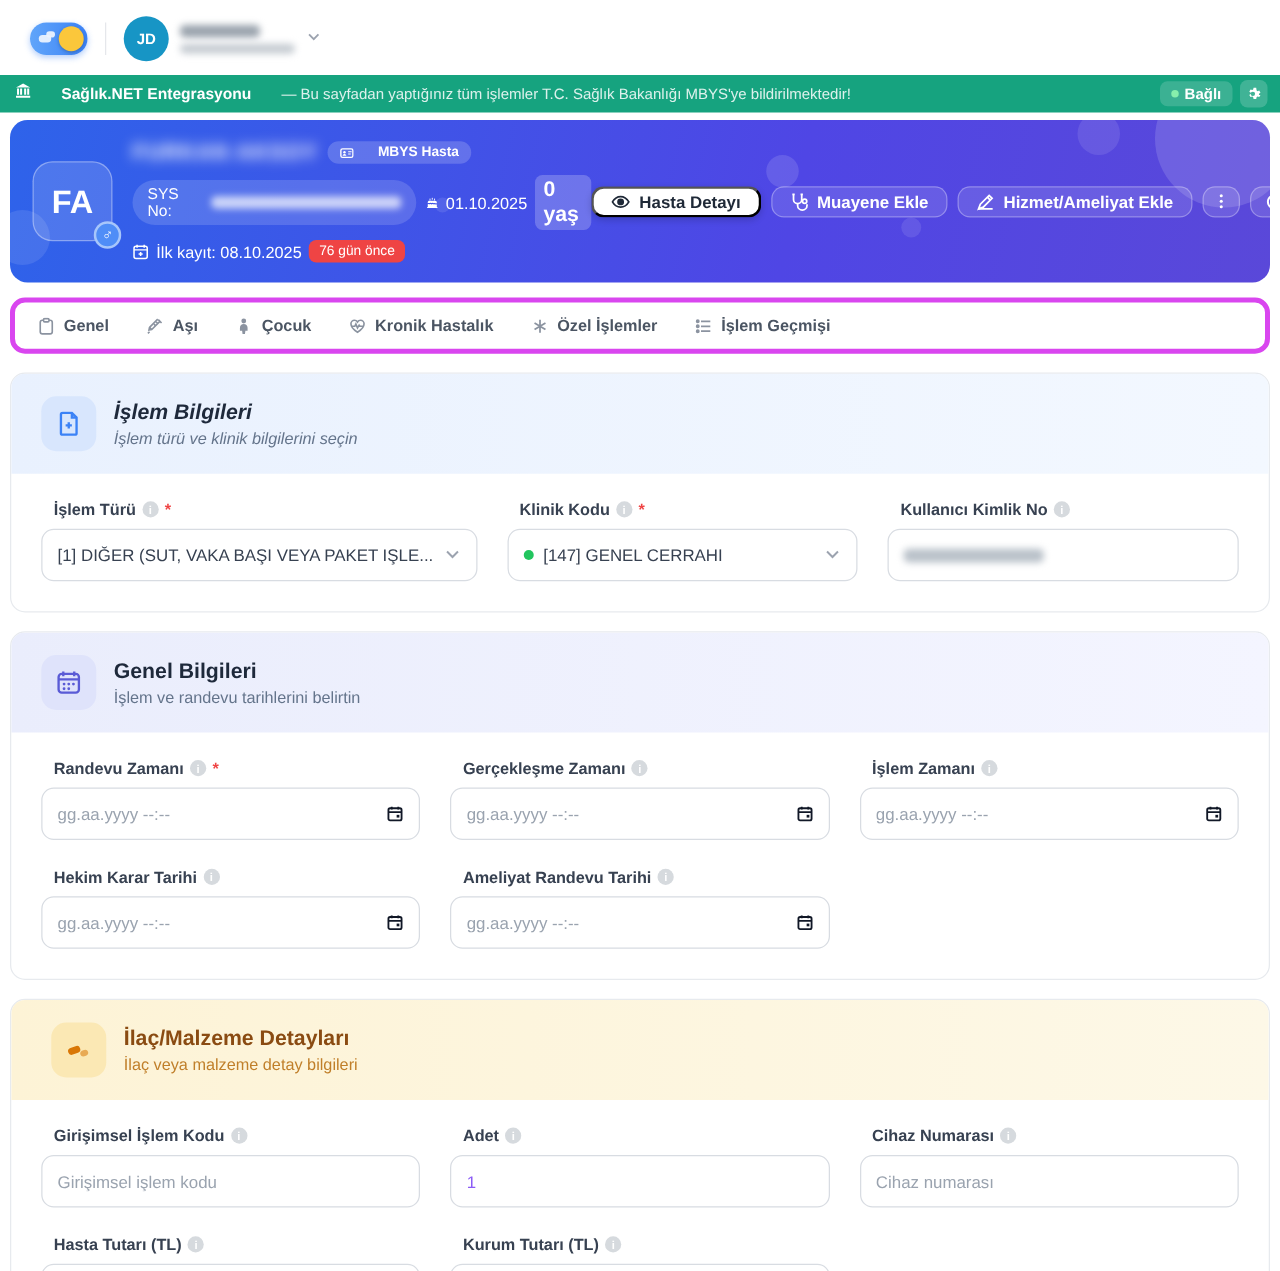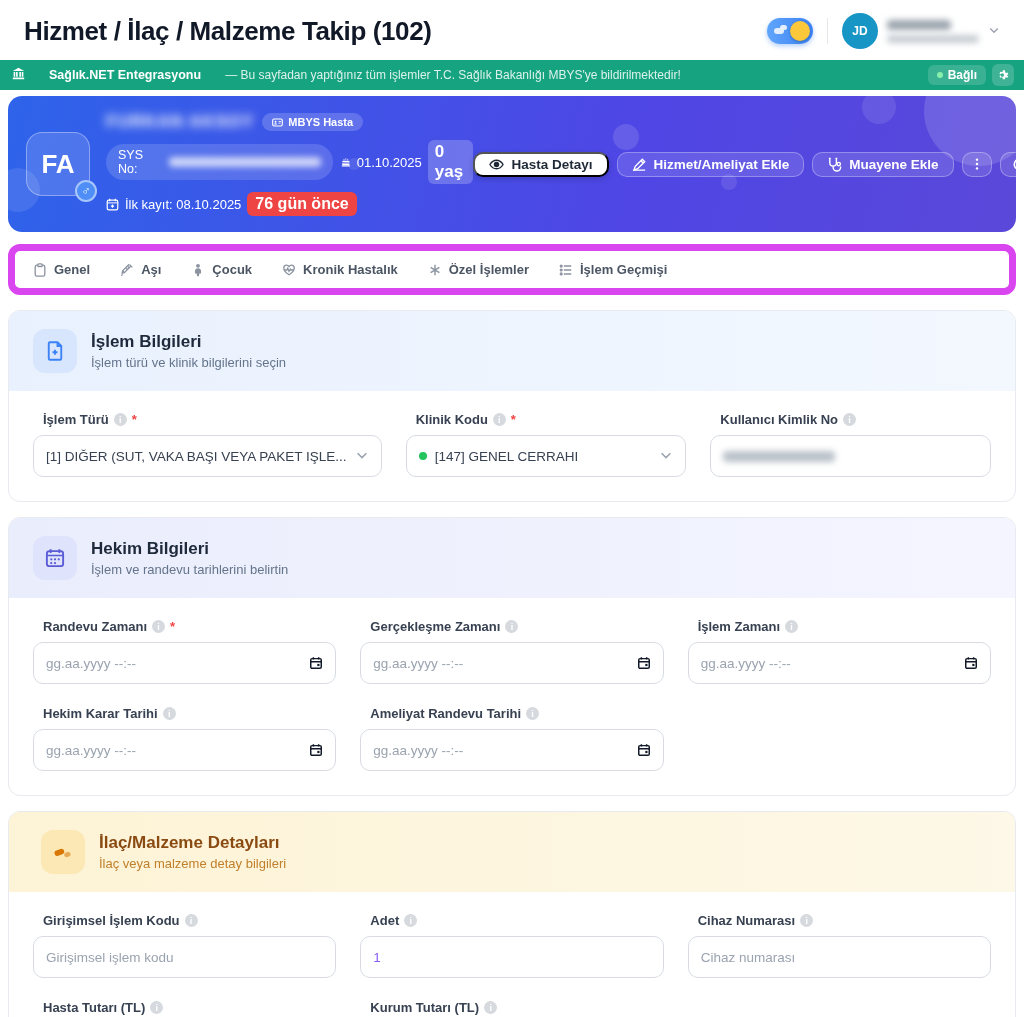--- a/index.html
+++ b/index.html
@@ -42,46 +42,46 @@
   .d4 { width:12px; height:12px; left:340px; top:62px; }
   .d5 { width:16px; height:16px; left:713px; top:78px; }
   .d6 { width:44px; height:44px; left:-12px; top:72px; }
   .patient-left { display:flex; align-items:center; gap:16px; position:relative; z-index:1; }
   .patient-avatar-wrap { position:relative; }
   .patient-avatar { width:64px; height:64px; border-radius:16px; background:rgba(255,255,255,.14); border:1px solid rgba(255,255,255,.35); color:#fff; font-size:26px; font-weight:700; display:flex; align-items:center; justify-content:center; }
   .gender-badge { position:absolute; right:-7px; bottom:-6px; width:22px; height:22px; border-radius:50%; background:#4f8df7; border:2px solid rgba(255,255,255,.5); color:#fff; font-size:12px; display:flex; align-items:center; justify-content:center; }
   .patient-info { display:flex; flex-direction:column; gap:8px; color:#fff; }
   .p-row { display:flex; align-items:center; gap:8px; }
   .p-name { font-size:17px; font-weight:700; filter:blur(5px); letter-spacing:1px; }
-  .p-badge { display:flex; align-items:center; gap:5px; background:rgba(255,255,255,.18); border-radius:999px; padding:3px 10px; font-size:11px; font-weight:600; }
+  .p-badge { display:flex; align-items:center; gap:19px; background:rgba(255,255,255,.18); border-radius:999px; padding:3px 10px; font-size:11px; font-weight:600; }
   .sys-pill { display:flex; align-items:center; gap:8px; background:rgba(255,255,255,.15); border-radius:999px; padding:4px 12px; font-size:12.5px; }
   .r-sys { width:170px; height:10px; background:rgba(255,255,255,.7); }
   .p-text { font-size:13px; display:flex; align-items:center; gap:6px; }
   .age-badge { background:rgba(255,255,255,.22); border-radius:6px; padding:2px 7px; font-size:17px; font-weight:700; }
-  .ago-badge { background:#ef4444; border-radius:6px; padding:3px 8px; font-size:16px; font-weight:700; }
+  .ago-badge { background:#ef4444; border-radius:6px; padding:3px 8px; font-size:11px; font-weight:400; }
   .patient-actions { display:flex; align-items:center; gap:8px; position:relative; z-index:1; }
   .pbtn { display:flex; align-items:center; gap:7px; height:25px; padding:0 14px; border-radius:10px; font-size:13.5px; font-weight:600; cursor:pointer; white-space:nowrap; }
   .pbtn-active { background:#ffffff; color:#1f2937; box-shadow:0 2px 6px rgba(0,0,0,.18); }
   .pbtn-ghost { background:rgba(255,255,255,.12); border:1px solid rgba(255,255,255,.3); color:#fff; }
   .pbtn-icon { padding:0; width:30px; justify-content:center; }
   .pbtn-sq { padding:0; width:40px; justify-content:center; }
 
   
-  .tabs-card { margin:12px 8px 0 8px; border:7px solid #d946ef; border-radius:12px; padding:11px 18px; display:flex; align-items:center; gap:30px; background:#fff; }
+  .tabs-card { margin:12px 8px 0 8px; border:4px solid #d946ef; border-radius:12px; padding:11px 18px; display:flex; align-items:center; gap:30px; background:#fff; }
   .tab { display:flex; align-items:center; gap:7px; font-size:13px; font-weight:600; color:#4b5563; cursor:pointer; }
   .tab svg { color:#8b93a0; }
 
   
   .section-card { margin:15px 8px 0 8px; border:1px solid #e7eaee; border-radius:12px; overflow:hidden; background:#fff; }
   .section-card.last { margin-bottom:22px; }
   .sec-header { display:flex; align-items:center; gap:14px; padding:18px 24px; }
   .sec-icon { width:44px; height:44px; border-radius:12px; display:flex; align-items:center; justify-content:center; flex:0 0 auto; }
   .sec-title { font-size:17px; font-weight:700; color:#1e293b; margin-bottom:3px; }
   .sec-sub { font-size:13px; color:#64748b; }
-  .hdr-blue { background:linear-gradient(90deg,#e9f1fe 0%,#f3f8ff 100%); }
+  .hdr-blue { background:linear-gradient(90deg,#e9f1fe 0%,#f3f8ff 100%);font-style:italic; }
   .hdr-blue .sec-icon { background:#d8e6fd; color:#3b82f6; }
   .hdr-indigo { background:linear-gradient(90deg,#eaedfc 0%,#f4f5ff 100%); }
   .hdr-indigo .sec-icon { background:#dfe3fb; color:#5a5bd6; }
   .hdr-amber { background:linear-gradient(90deg,#fdf3d6 0%,#fdf8e7 100%);padding-left:32px; }
   .hdr-amber .sec-icon { background:#fbe8b4; color:#d97706; }
   .hdr-amber .sec-title { color:#8a4b12; }
   .hdr-amber .sec-sub { color:#c07f2a; }
   .sec-body { padding:21px 24px 24px 24px; display:grid; grid-template-columns:repeat(3,1fr); column-gap:24px; row-gap:22px; }
 
   .field {}
@@ -96,21 +96,20 @@
   .sel-chev { position:absolute; right:12px; color:#9ca3af; }
   .dot-green { width:8px; height:8px; border-radius:50%; background:#22c55e; margin-right:8px; flex:0 0 auto; }
   .date-ctrl input { padding-right:26px; color:#6b7280; }
   .cal-ic { position:absolute; right:12px; color:#111827; pointer-events:none; display:flex; }
   .r-id { width:112px; height:11px; background:#b9c1c9; }
 </style>
 </head>
 <body>
 
 <header class="app-header">
-  <h1 class="app-title">Hizmet / İlaç / Malzeme Takip (102)</h1>
   <div class="header-right">
     <div class="theme-toggle">
       <span class="cloud c1"></span>
       <span class="cloud c2"></span>
       <span class="sun"></span>
     </div>
     <div class="header-divider"></div>
     <div class="user-menu">
       <div class="avatar">JD</div>
       <div class="user-meta">
@@ -210,33 +209,33 @@
   <div class="patient-actions">
     <button class="pbtn pbtn-active">
       <svg width="15" height="15" viewBox="0 0 16 16" fill="none" stroke="currentColor" stroke-width="1.5">
           <path d="M1 8s2.7-4.5 7-4.5S15 8 15 8s-2.7 4.5-7 4.5S1 8 1 8z"></path>
           <circle cx="8" cy="8" r="2.2" fill="currentColor"></circle>
         </svg>
       <span>Hasta Detayı</span>
     </button>
     <button class="pbtn pbtn-ghost">
       <svg width="15" height="15" viewBox="0 0 16 16" fill="none" stroke="currentColor" stroke-width="1.5">
-          <path d="M2 14l1.5-4L11 2.5l2.5 2.5L6 12.5 2 14z"></path>
-          <path d="M9.5 4l2.5 2.5M2 14h12"></path>
-        </svg>
-      <span>Hizmet/Ameliyat Ekle</span>
-    </button>
-    <button class="pbtn pbtn-ghost">
-      <svg width="15" height="15" viewBox="0 0 16 16" fill="none" stroke="currentColor" stroke-width="1.5">
           <path d="M3 2v4a3.5 3.5 0 0 0 7 0V2"></path>
           <path d="M6.5 9.5V11a4 4 0 0 0 8 0v-1"></path>
           <circle cx="12.5" cy="7.5" r="1.8"></circle>
           <path d="M2 1.5h2M9 1.5h2"></path>
         </svg>
       <span>Muayene Ekle</span>
+    </button>
+    <button class="pbtn pbtn-ghost">
+      <svg width="15" height="15" viewBox="0 0 16 16" fill="none" stroke="currentColor" stroke-width="1.5">
+          <path d="M2 14l1.5-4L11 2.5l2.5 2.5L6 12.5 2 14z"></path>
+          <path d="M9.5 4l2.5 2.5M2 14h12"></path>
+        </svg>
+      <span>Hizmet/Ameliyat Ekle</span>
     </button>
     <button class="pbtn pbtn-ghost pbtn-icon">
       <svg width="14" height="14" viewBox="0 0 16 16" fill="currentColor">
           <circle cx="8" cy="3" r="1.4"></circle>
           <circle cx="8" cy="8" r="1.4"></circle>
           <circle cx="8" cy="13" r="1.4"></circle>
         </svg>
     </button>
     <button class="pbtn pbtn-ghost pbtn-sq">
       <svg width="15" height="15" viewBox="0 0 16 16" fill="none" stroke="currentColor" stroke-width="1.7">
@@ -359,21 +358,21 @@
           <path d="M4.5 1v3M11.5 1v3" stroke="currentColor" stroke-width="1.5"></path>
           <path d="M1.5 6h13" stroke="currentColor" stroke-width="1.3"></path>
           <circle cx="5" cy="9" r=".9"></circle>
           <circle cx="8" cy="9" r=".9"></circle>
           <circle cx="11" cy="9" r=".9"></circle>
           <circle cx="5" cy="12" r=".9"></circle>
           <circle cx="8" cy="12" r=".9"></circle>
         </svg>
     </div>
     <div>
-      <div class="sec-title">Hekim Bilgileri</div>
+      <div class="sec-title">Genel Bilgileri</div>
       <div class="sec-sub">İşlem ve randevu tarihlerini belirtin</div>
     </div>
   </div>
   <div class="sec-body">
     <div class="field">
       <div class="f-label">
         <span>Randevu Zamanı</span>
         <i class="info-i">i</i>
         <span class="req">*</span>
       </div>

